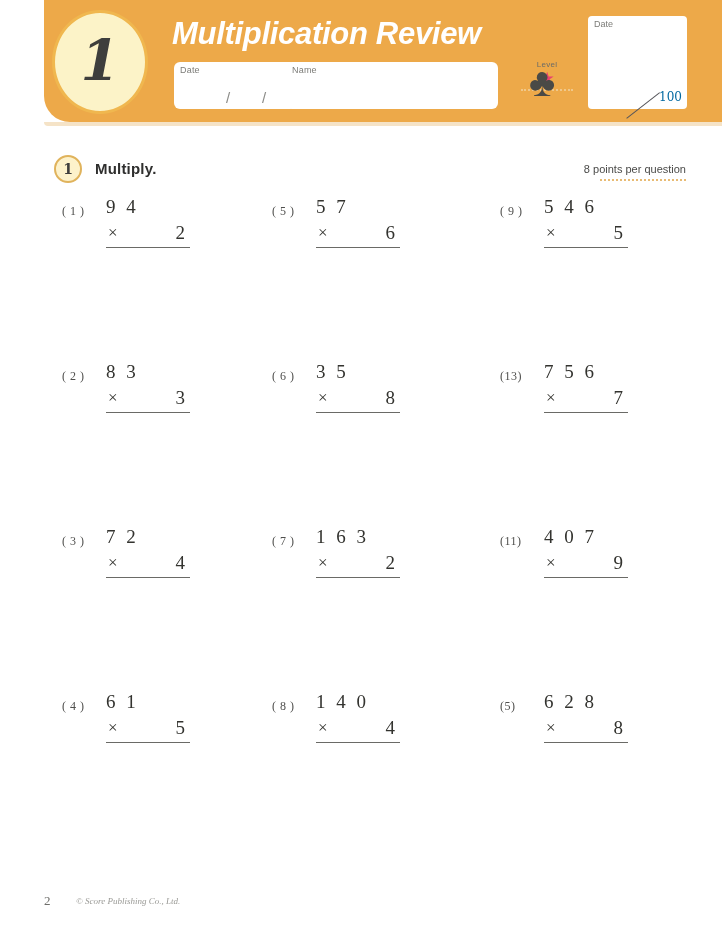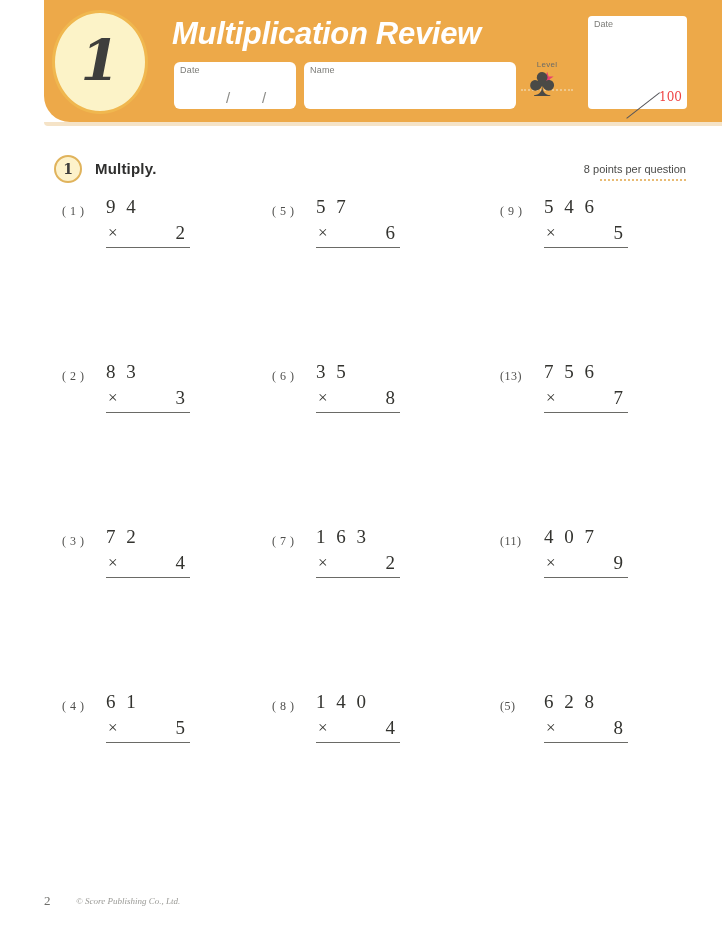--- a/index.html
+++ b/index.html
@@ -69,21 +69,21 @@
     white-space: nowrap;
   }
 
   .field-box {
     position: absolute;
     background: #ffffff;
     border-radius: 6px;
     box-sizing: border-box;
   }
   .field-date { left: 174px; top: 62px; width: 122px; height: 47px; }
-  .field-name { left: 304px; top: 62px; width: 212px; height: 47px; }
+  .field-name { left: 286px; top: 62px; width: 212px; height: 47px; }
   .field-label {
     position: absolute;
     left: 6px;
     top: 3px;
     font-size: 9px;
     color: #7c7c78;
     letter-spacing: 0.2px;
   }
   .slash {
     position: absolute;
@@ -152,21 +152,21 @@
     height: 32px;
     border-bottom: 1px solid #55555a;
     transform: rotate(-38deg);
     transform-origin: right bottom;
   }
   .score-total {
     position: absolute;
     right: 5px;
     bottom: 5px;
     font-size: 12px;
-    color: #ef4444;
+    color: #0369a1;
     font-family: "DejaVu Serif", serif;
     margin-top: 29px;
   }
 
   
   .section-row {
     position: absolute;
     left: 0;
     top: 155px;
     width: 722px;

